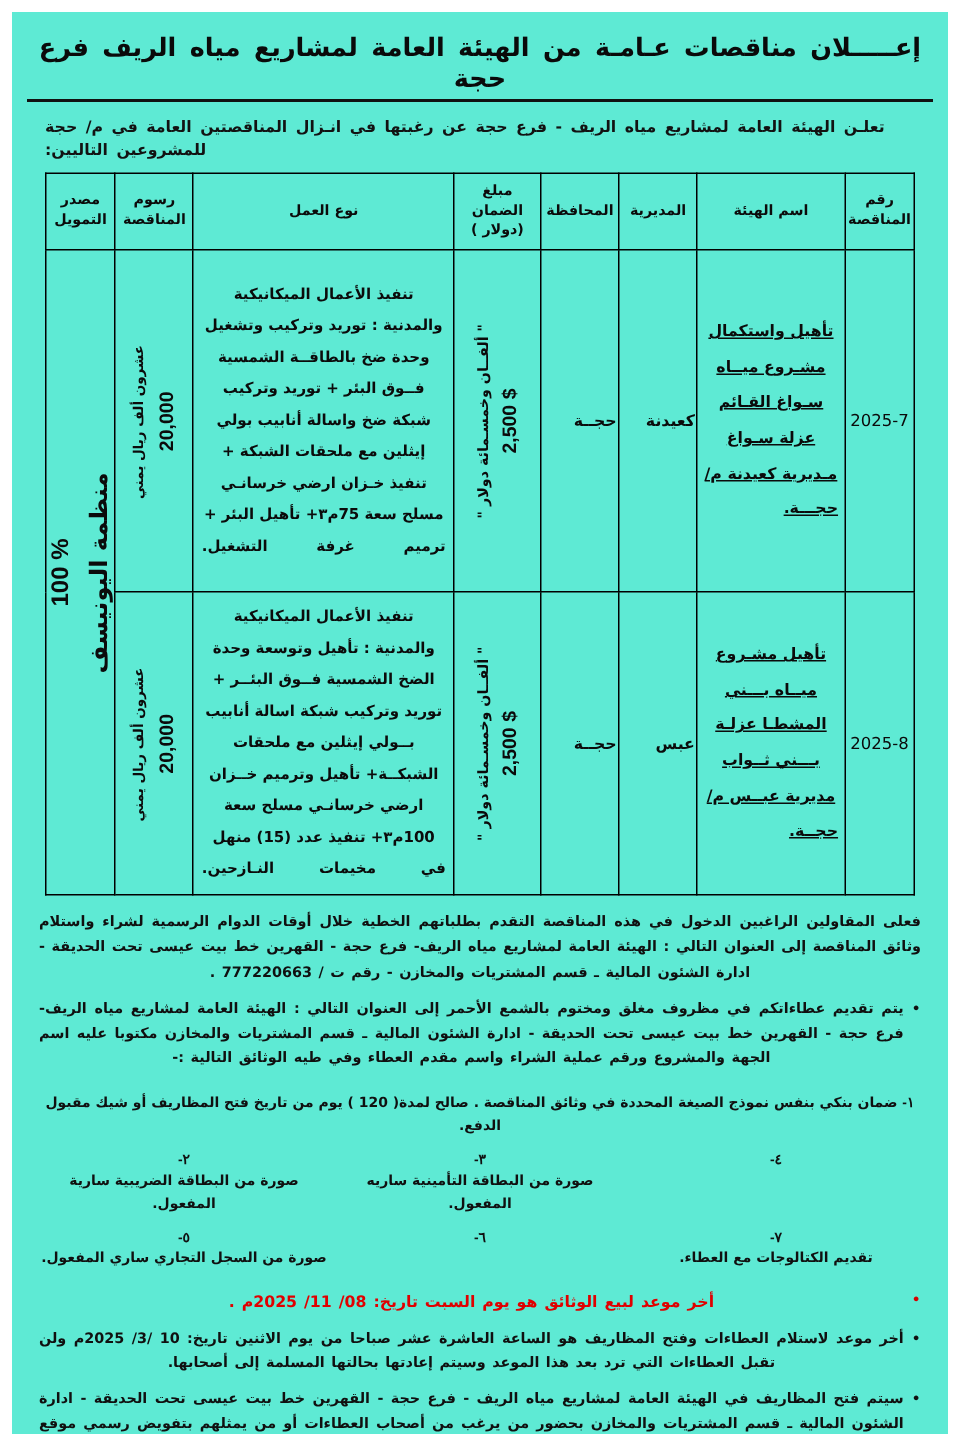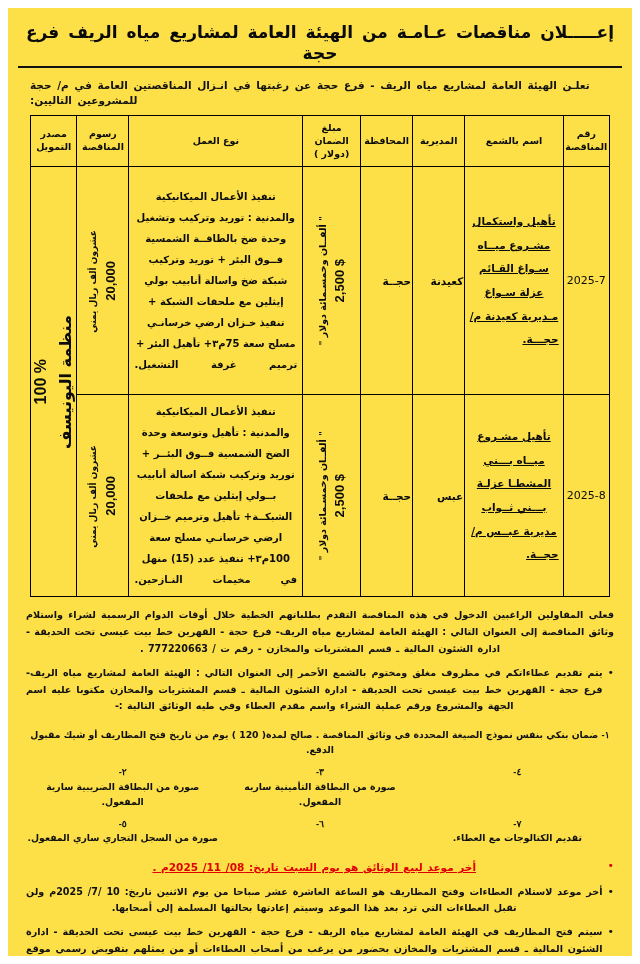--- a/index.html
+++ b/index.html
@@ -19,21 +19,21 @@
     background: #ffffff;
     overflow: hidden;
     box-sizing: border-box;
   }
   .sheet {
     position: absolute;
     top: 8px;
     right: 8px;
     left: 8px;
     bottom: 8px;
-    background: #fde047;
+    background: #5eead4;
   }
   
   .title-wrap {
     text-align: center;
     padding: 14px 10px 2px 10px;
   }
   .doc-title {
     display: inline-block;
     font-size: 17px;
     font-weight: bold;
@@ -194,21 +194,20 @@
     color: #101010;
     line-height: 1.75;
     text-align: justify;
     text-align-last: center;
     word-spacing: 1px;
   }
   .note.first .note-body { text-align-last: center; }
   .note-red .note-body {
     color: #e00000;
     font-size: 10.5px;
-    text-decoration: underline;
     text-align-last: center;
   }
   
   .docs {
     padding: 2px 18px 4px 18px;
     font-size: 9.3px;
     font-weight: bold;
     color: #101010;
   }
   .docs .row1 {
@@ -248,21 +247,21 @@
           <col style="width:9%">
           <col style="width:9%">
           <col style="width:10%">
           <col style="width:30%">
           <col style="width:9%">
           <col style="width:8%">
         </colgroup>
         <thead>
           <tr>
             <th>رقم المناقصة</th>
-            <th>اسم بالشمع</th>
+            <th>اسم الهيئة</th>
             <th>المديرية</th>
             <th>المحافظة</th>
             <th>مبلغ الضمان (دولار )</th>
             <th>نوع العمل</th>
             <th>رسوم المناقصة</th>
             <th>مصدر التمويل</th>
           </tr>
         </thead>
         <tbody>
           <tr style="height:228px">
@@ -359,21 +358,21 @@
 
     <div class="notes" style="padding-top:8px">
 
       <div class="note note-red">
         <span class="bullet red">•</span>
         <span class="note-body">أخر موعد لبيع الوثائق هو يوم السبت تاريخ: 08/ 11/ 2025م .</span>
       </div>
 
       <div class="note">
         <span class="bullet">•</span>
-        <span class="note-body">أخر موعد لاستلام العطاءات وفتح المظاريف هو الساعة العاشرة عشر صباحا من يوم الاثنين تاريخ: 10 /7/ 2025م ولن تقبل العطاءات التي ترد بعد هذا الموعد وسيتم إعادتها بحالتها المسلمة إلى أصحابها.</span>
+        <span class="note-body">أخر موعد لاستلام العطاءات وفتح المظاريف هو الساعة العاشرة عشر صباحا من يوم الاثنين تاريخ: 10 /3/ 2025م ولن تقبل العطاءات التي ترد بعد هذا الموعد وسيتم إعادتها بحالتها المسلمة إلى أصحابها.</span>
       </div>
 
       <div class="note">
         <span class="bullet">•</span>
         <span class="note-body">سيتم فتح المظاريف في الهيئة العامة لمشاريع مياه الريف - فرع حجة - القهرين خط بيت عيسى تحت الحديقة - ادارة الشئون المالية ـ قسم المشتريات والمخازن بحضور من يرغب من أصحاب العطاءات أو من يمثلهم بتفويض رسمي موقع ومختوم.</span>
       </div>
 
       </div>
 
     </div>

